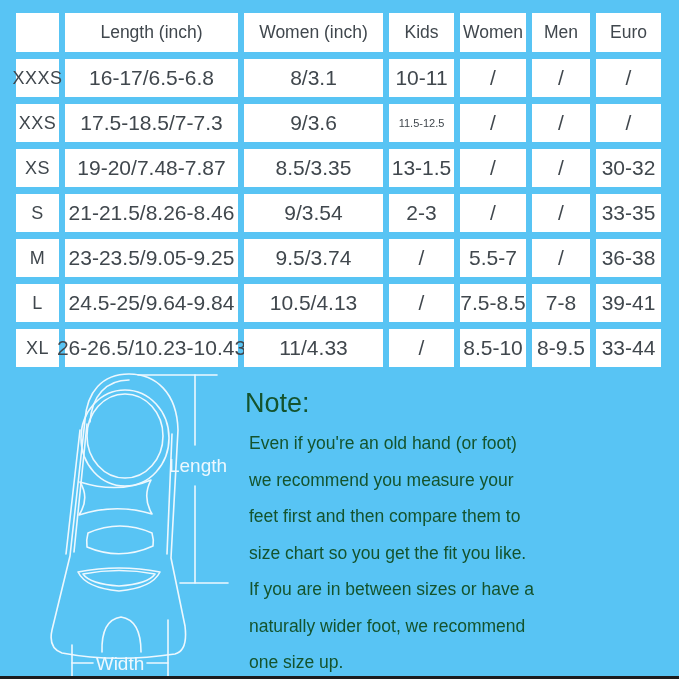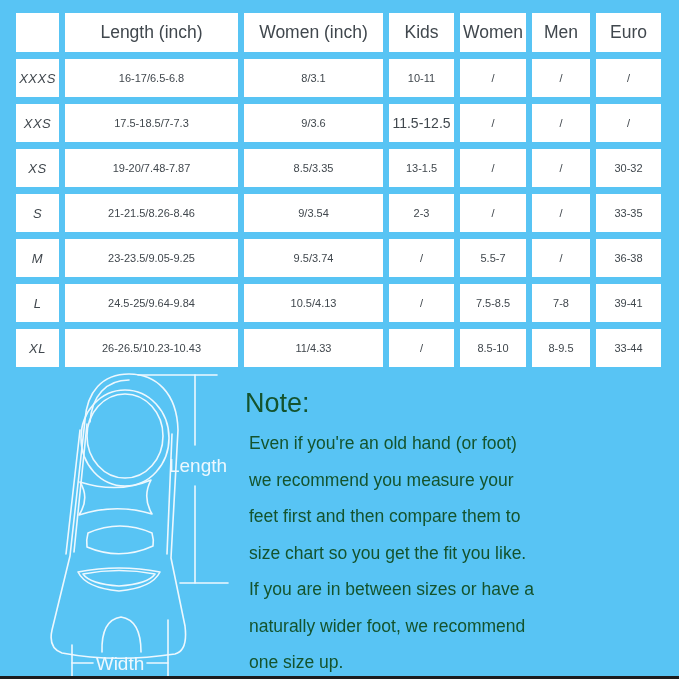--- a/index.html
+++ b/index.html
@@ -7,24 +7,24 @@
   body{width:679px;height:679px;overflow:hidden;position:relative;
        font-family:"Liberation Sans",sans-serif;}
   .stage{position:absolute;left:0;top:0;width:628px;height:679px;}
 
   
   .grid{position:absolute;left:16px;top:13px;display:grid;
         grid-template-columns:43px 173px 139px 65px 66px 58px 65px;
         grid-template-rows:39px repeat(7,38px);
         column-gap:6px;row-gap:7px;}
   .c{background:#FFFFFF;display:flex;align-items:center;justify-content:center;
-     color:#40474D;font-size:11px;white-space:nowrap;}
+     color:#40474D;font-size:21px;white-space:nowrap;}
   .c.h{font-size:17.5px;}
-  .c.l{font-size:13px;letter-spacing:.5px;font-style:italic;}
-  .c.sm{font-size:14px;}
+  .c.l{font-size:18px;letter-spacing:.5px;}
+  .c.sm{font-size:11px;}
 
   
   .fin{position:absolute;left:30px;top:368px;}
   .fin path,.fin ellipse,.fin line{fill:none;stroke:#EDF8FE;stroke-width:1.6;
      stroke-linecap:round;stroke-linejoin:round;}
   .fin text{fill:#EDF8FE;font-size:19px;font-family:"Liberation Sans",sans-serif;}
 
   
   .note{position:absolute;left:245px;top:388px;width:312px;color:#14532d;}
   .note-h{font-size:27px;line-height:31px;margin:0 0 8px 0;font-weight:normal;}

